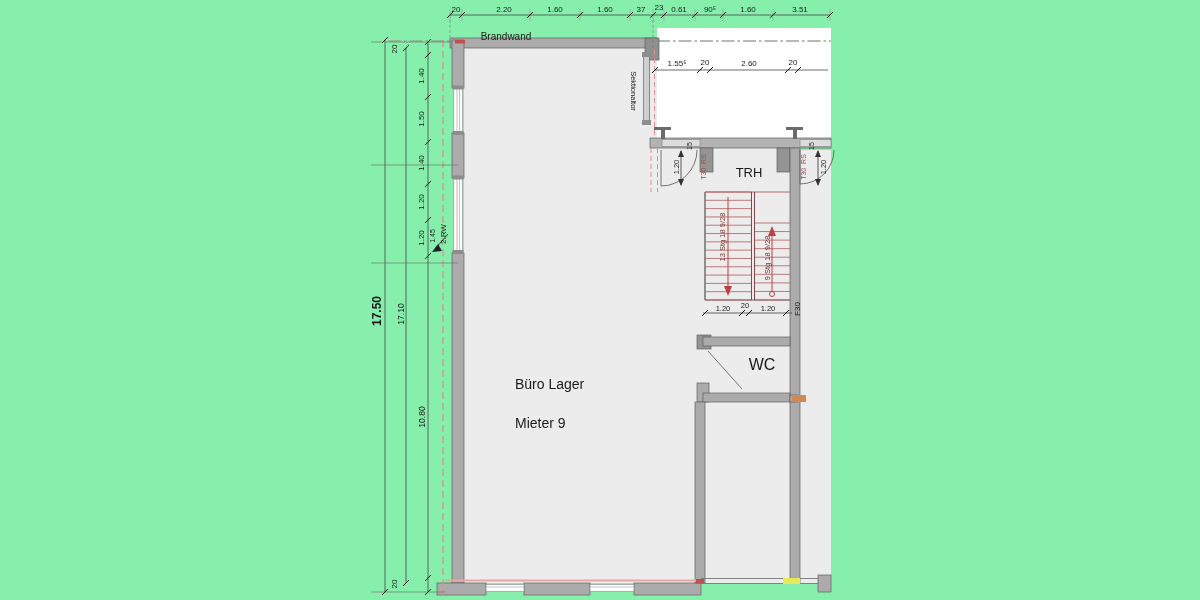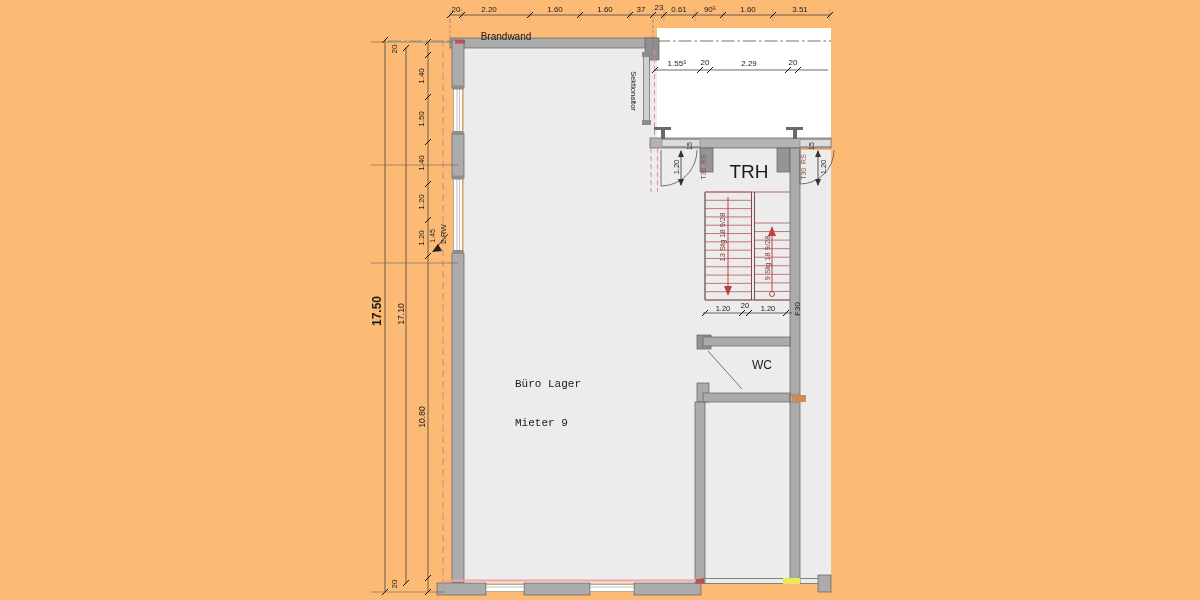--- a/index.html
+++ b/index.html
@@ -1,24 +1,24 @@
 <!DOCTYPE html>
 <html><head>
 <meta charset="utf-8">
 <style>
   html,body{margin:0;padding:0;background:#fff;}
-  #plan{position:relative;width:1200px;height:600px;background:#fdba74;overflow:hidden;
+  #plan{position:relative;width:1200px;height:600px;background:#86efac;overflow:hidden;
         font-family:"Liberation Sans",sans-serif;color:#1a1a1a;}
   #plan svg{position:absolute;left:0;top:0;}
   .lbl{position:absolute;white-space:pre;transform:translate(-50%,-50%);font-size:8px;color:#1a1a1a;}
   .rot{transform:translate(-50%,-50%) rotate(-90deg);}
   .rotcw{transform:translate(-50%,-50%) rotate(90deg);}
   .big{font-size:12px;font-weight:bold;}
   .mid{font-size:8.5px;}
-  .room{font-size:11px;line-height:13px;transform:none;font-family:Liberation Mono, monospace;}
+  .room{font-size:14px;line-height:13px;transform:none;}
   .red{color:#9c4a4a;}
   .stairtxt{font-size:7.5px;color:#7a3535;}
   .tiny{font-size:7px;}
 </style>
 </head>
 <body>
 
 <div id="plan">
 
 <svg width="1200" height="600" viewBox="0 0 1200 600">
@@ -243,52 +243,52 @@
       <line x1="746" y1="316" x2="752" y2="310"></line>
           <line x1="783" y1="316" x2="789" y2="310"></line>
     </g>
 
     <line x1="448" y1="234" x2="435" y2="249" stroke="#222" stroke-width="0.9"></line>
     <polygon points="438,244 442,251 432,252" fill="#222" stroke="none"></polygon>
   </g>
 </svg>
 
 <span class="lbl" style="left:456px;top:9px">20</span>
-<span class="lbl" style="left:489px;top:9px">2.20</span>
+<span class="lbl" style="left:504px;top:9px">2.20</span>
 <span class="lbl" style="left:555px;top:9px">1.60</span>
 <span class="lbl" style="left:605px;top:9px">1.60</span>
 <span class="lbl" style="left:641px;top:9px">37</span>
 <span class="lbl" style="left:659px;top:7px">23</span>
 <span class="lbl" style="left:679px;top:9px">0.61</span>
 <span class="lbl" style="left:710px;top:9px">90⁵</span>
 <span class="lbl" style="left:748px;top:9px">1.60</span>
 <span class="lbl" style="left:800px;top:9px">3.51</span>
 
 <span class="lbl" style="left:677px;top:63px">1.55⁵</span>
 <span class="lbl" style="left:705px;top:62px">20</span>
-<span class="lbl" style="left:749px;top:63px">2.29</span>
+<span class="lbl" style="left:749px;top:63px">2.60</span>
 <span class="lbl" style="left:793px;top:62px">20</span>
 
 <span class="lbl rot big" style="left:377px;top:311px">17.50</span>
 <span class="lbl rot mid" style="left:401px;top:314px">17.10</span>
 <span class="lbl rot" style="left:394px;top:49px">20</span>
 <span class="lbl rot" style="left:421px;top:76px">1.40</span>
 <span class="lbl rot" style="left:421px;top:119px">1.50</span>
 <span class="lbl rot" style="left:421px;top:163px">1.40</span>
 <span class="lbl rot" style="left:421px;top:202px">1.20</span>
 <span class="lbl rot" style="left:421px;top:238px">1.20</span>
 <span class="lbl rot mid" style="left:422px;top:417px">10.80</span>
 <span class="lbl rot" style="left:394px;top:584px">20</span>
 <span class="lbl rot tiny" style="left:432px;top:236px">1.45</span>
 <span class="lbl rot" style="left:443px;top:234px">2.RW</span>
 
 <span class="lbl" style="left:506px;top:36px;font-size:10px">Brandwand</span>
 <span class="lbl rotcw" style="left:633px;top:91px;font-size:7.5px">Sektionaltor</span>
-<span class="lbl" style="left:749px;top:172px;font-size:19px">TRH</span>
-<span class="lbl" style="left:762px;top:365px;font-size:12px">WC</span>
+<span class="lbl" style="left:749px;top:172px;font-size:13px">TRH</span>
+<span class="lbl" style="left:762px;top:365px;font-size:16px">WC</span>
 <span class="lbl rot" style="left:797px;top:309px">F30</span>
 <div class="lbl room" style="left:515px;top:352px">
   <div>Büro Lager</div>
   <div>Mieter 9</div>
 </div>
 
 <span class="lbl rot stairtxt" style="left:722px;top:237px">13 Stg 18 9/28</span>
 <span class="lbl rot stairtxt" style="left:767px;top:258px">9 Stg 18 9/28</span>
 <span class="lbl" style="left:723px;top:308px;font-size:7.5px">1.20</span>
 <span class="lbl" style="left:745px;top:305px;font-size:7.5px">20</span>

